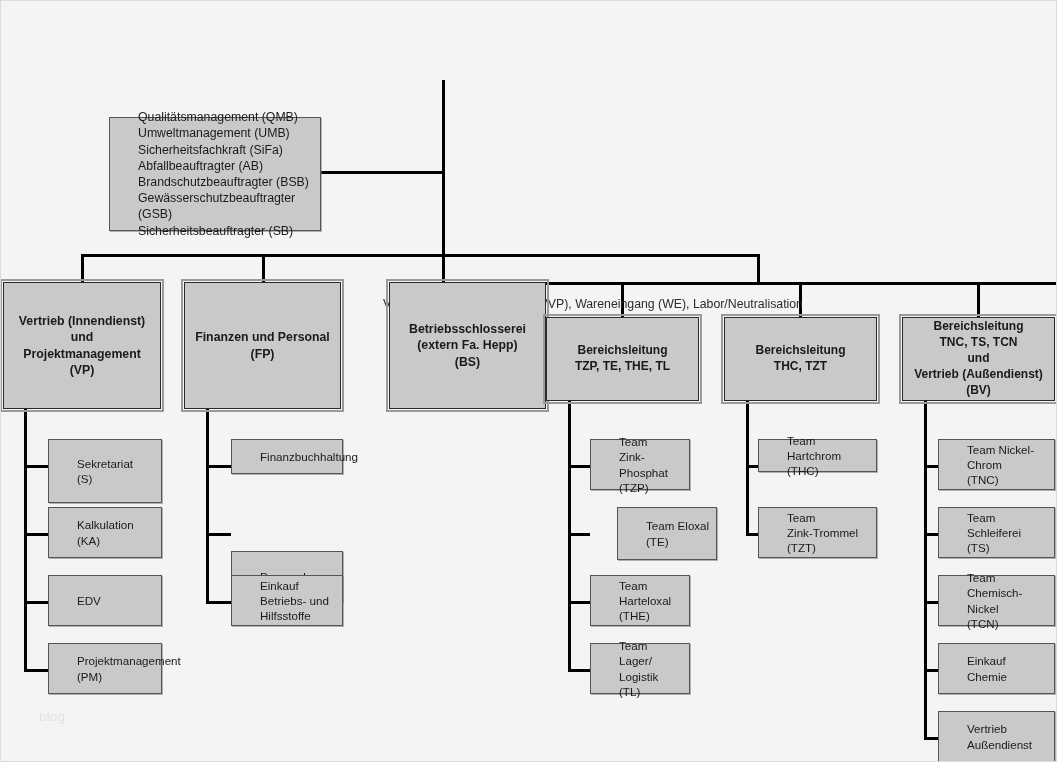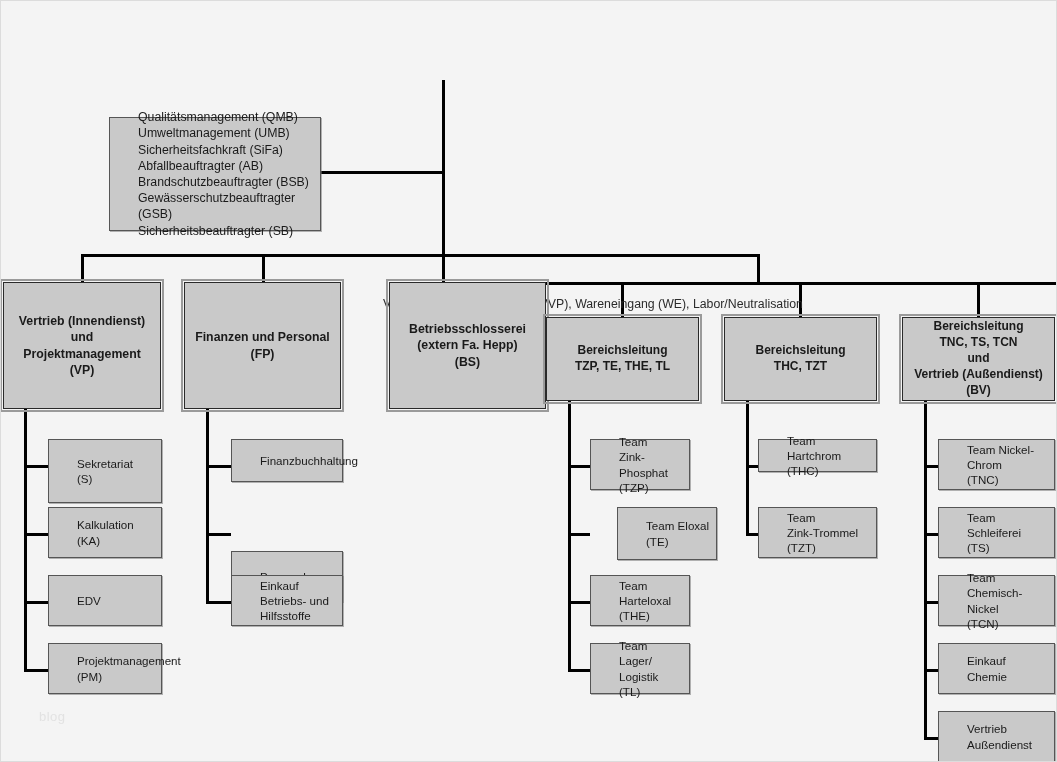--- a/index.html
+++ b/index.html
@@ -131,21 +131,21 @@
       <div class="node t-leaf pad-l" style="left: 47px; top: 642px; width: 114px; height: 51px;">
         <span class="txt">Projektmanagement
 (PM)</span>
       </div>
       <div class="node framed center bold t-lvl2 pad-c" style="left: 183px; top: 281px; width: 157px; height: 127px;">
         <span class="txt">Finanzen und Personal
 (FP)</span>
       </div>
       <div class="line vline" style="left: 205px; top: 408px; width: 3px; height: 195px;"></div>
       <div class="line hline" style="left: 205px; top: 464px; width: 25px; height: 3px;"></div>
-      <div class="node t-leaf pad-l" style="left: 230px; top: 438px; width: 112px; height: 43px;">
+      <div class="node t-leaf pad-l" style="left: 230px; top: 438px; width: 112px; height: 35px;">
         <span class="txt">Finanzbuchhaltung</span>
       </div>
       <div class="line hline" style="left: 205px; top: 532px; width: 25px; height: 3px;"></div>
       <div class="node t-leaf pad-l" style="left: 230px; top: 506px; width: 112px; height: 51px; margin-top: 44px;">
         <span class="txt">Personalwesen</span>
       </div>
       <div class="line hline" style="left: 205px; top: 600px; width: 25px; height: 3px;"></div>
       <div class="node t-leaf pad-l" style="left: 230px; top: 574px; width: 112px; height: 51px;">
         <span class="txt">Einkauf
 Betriebs- und

